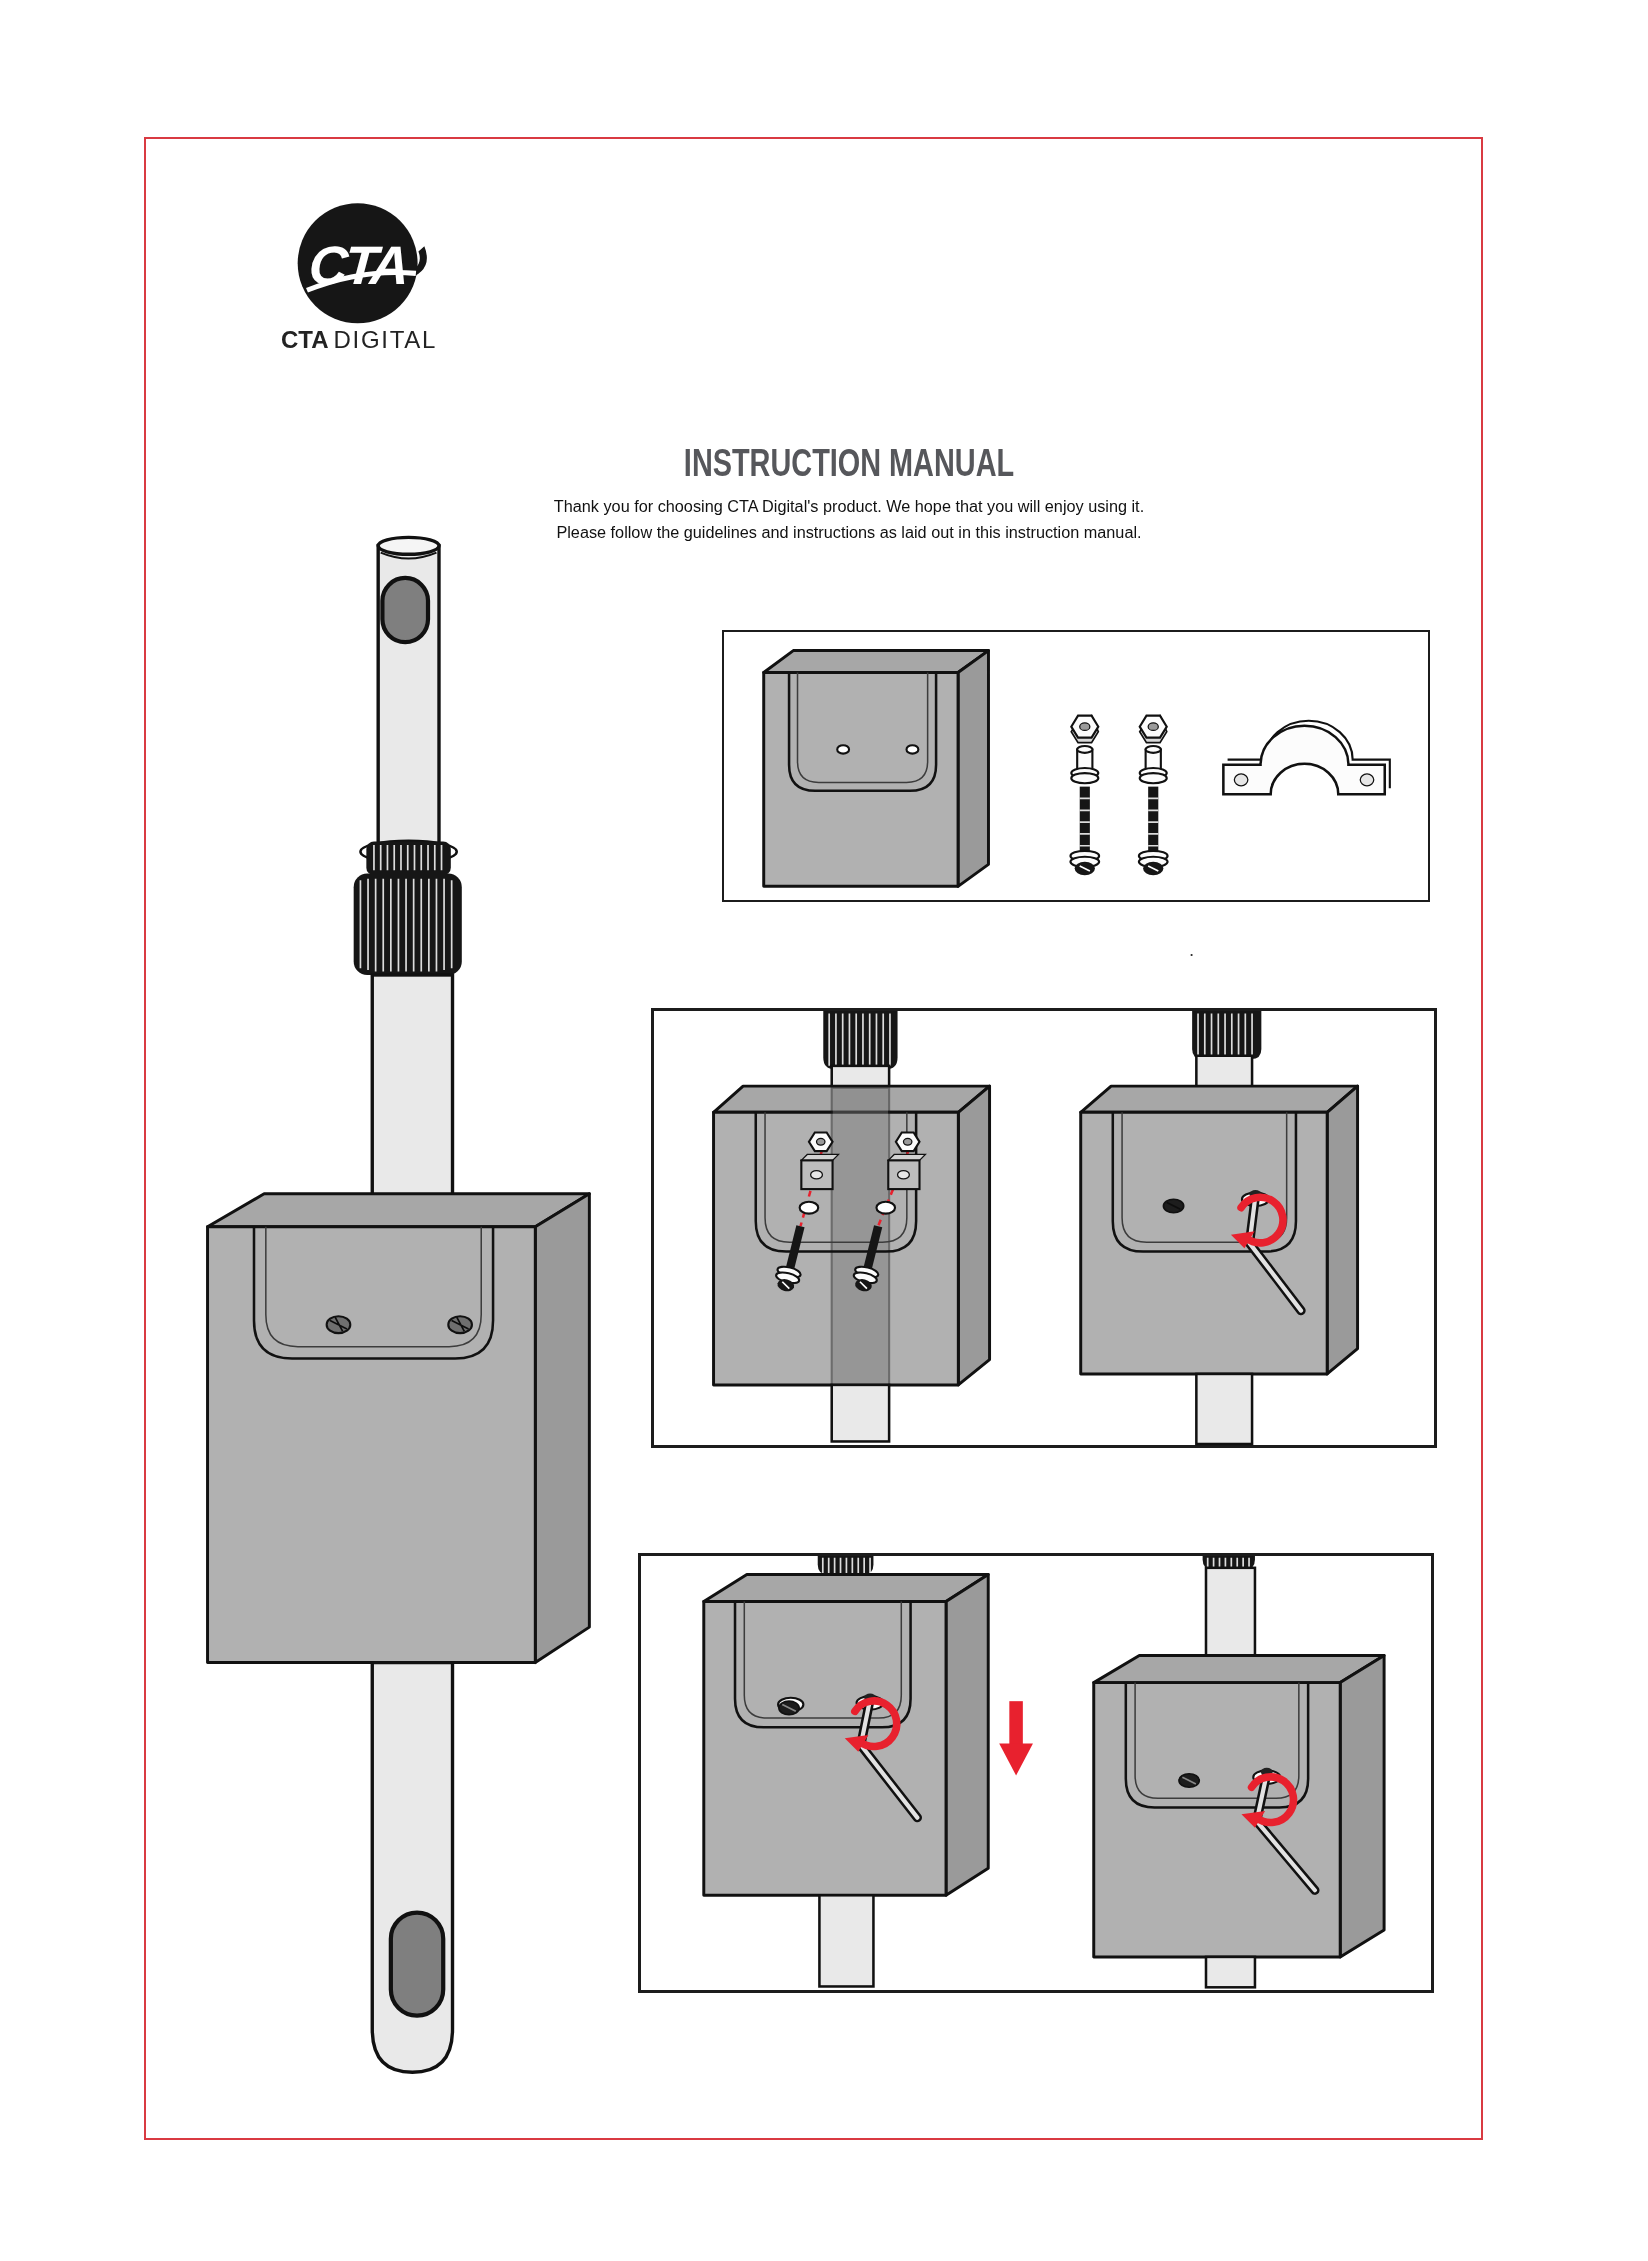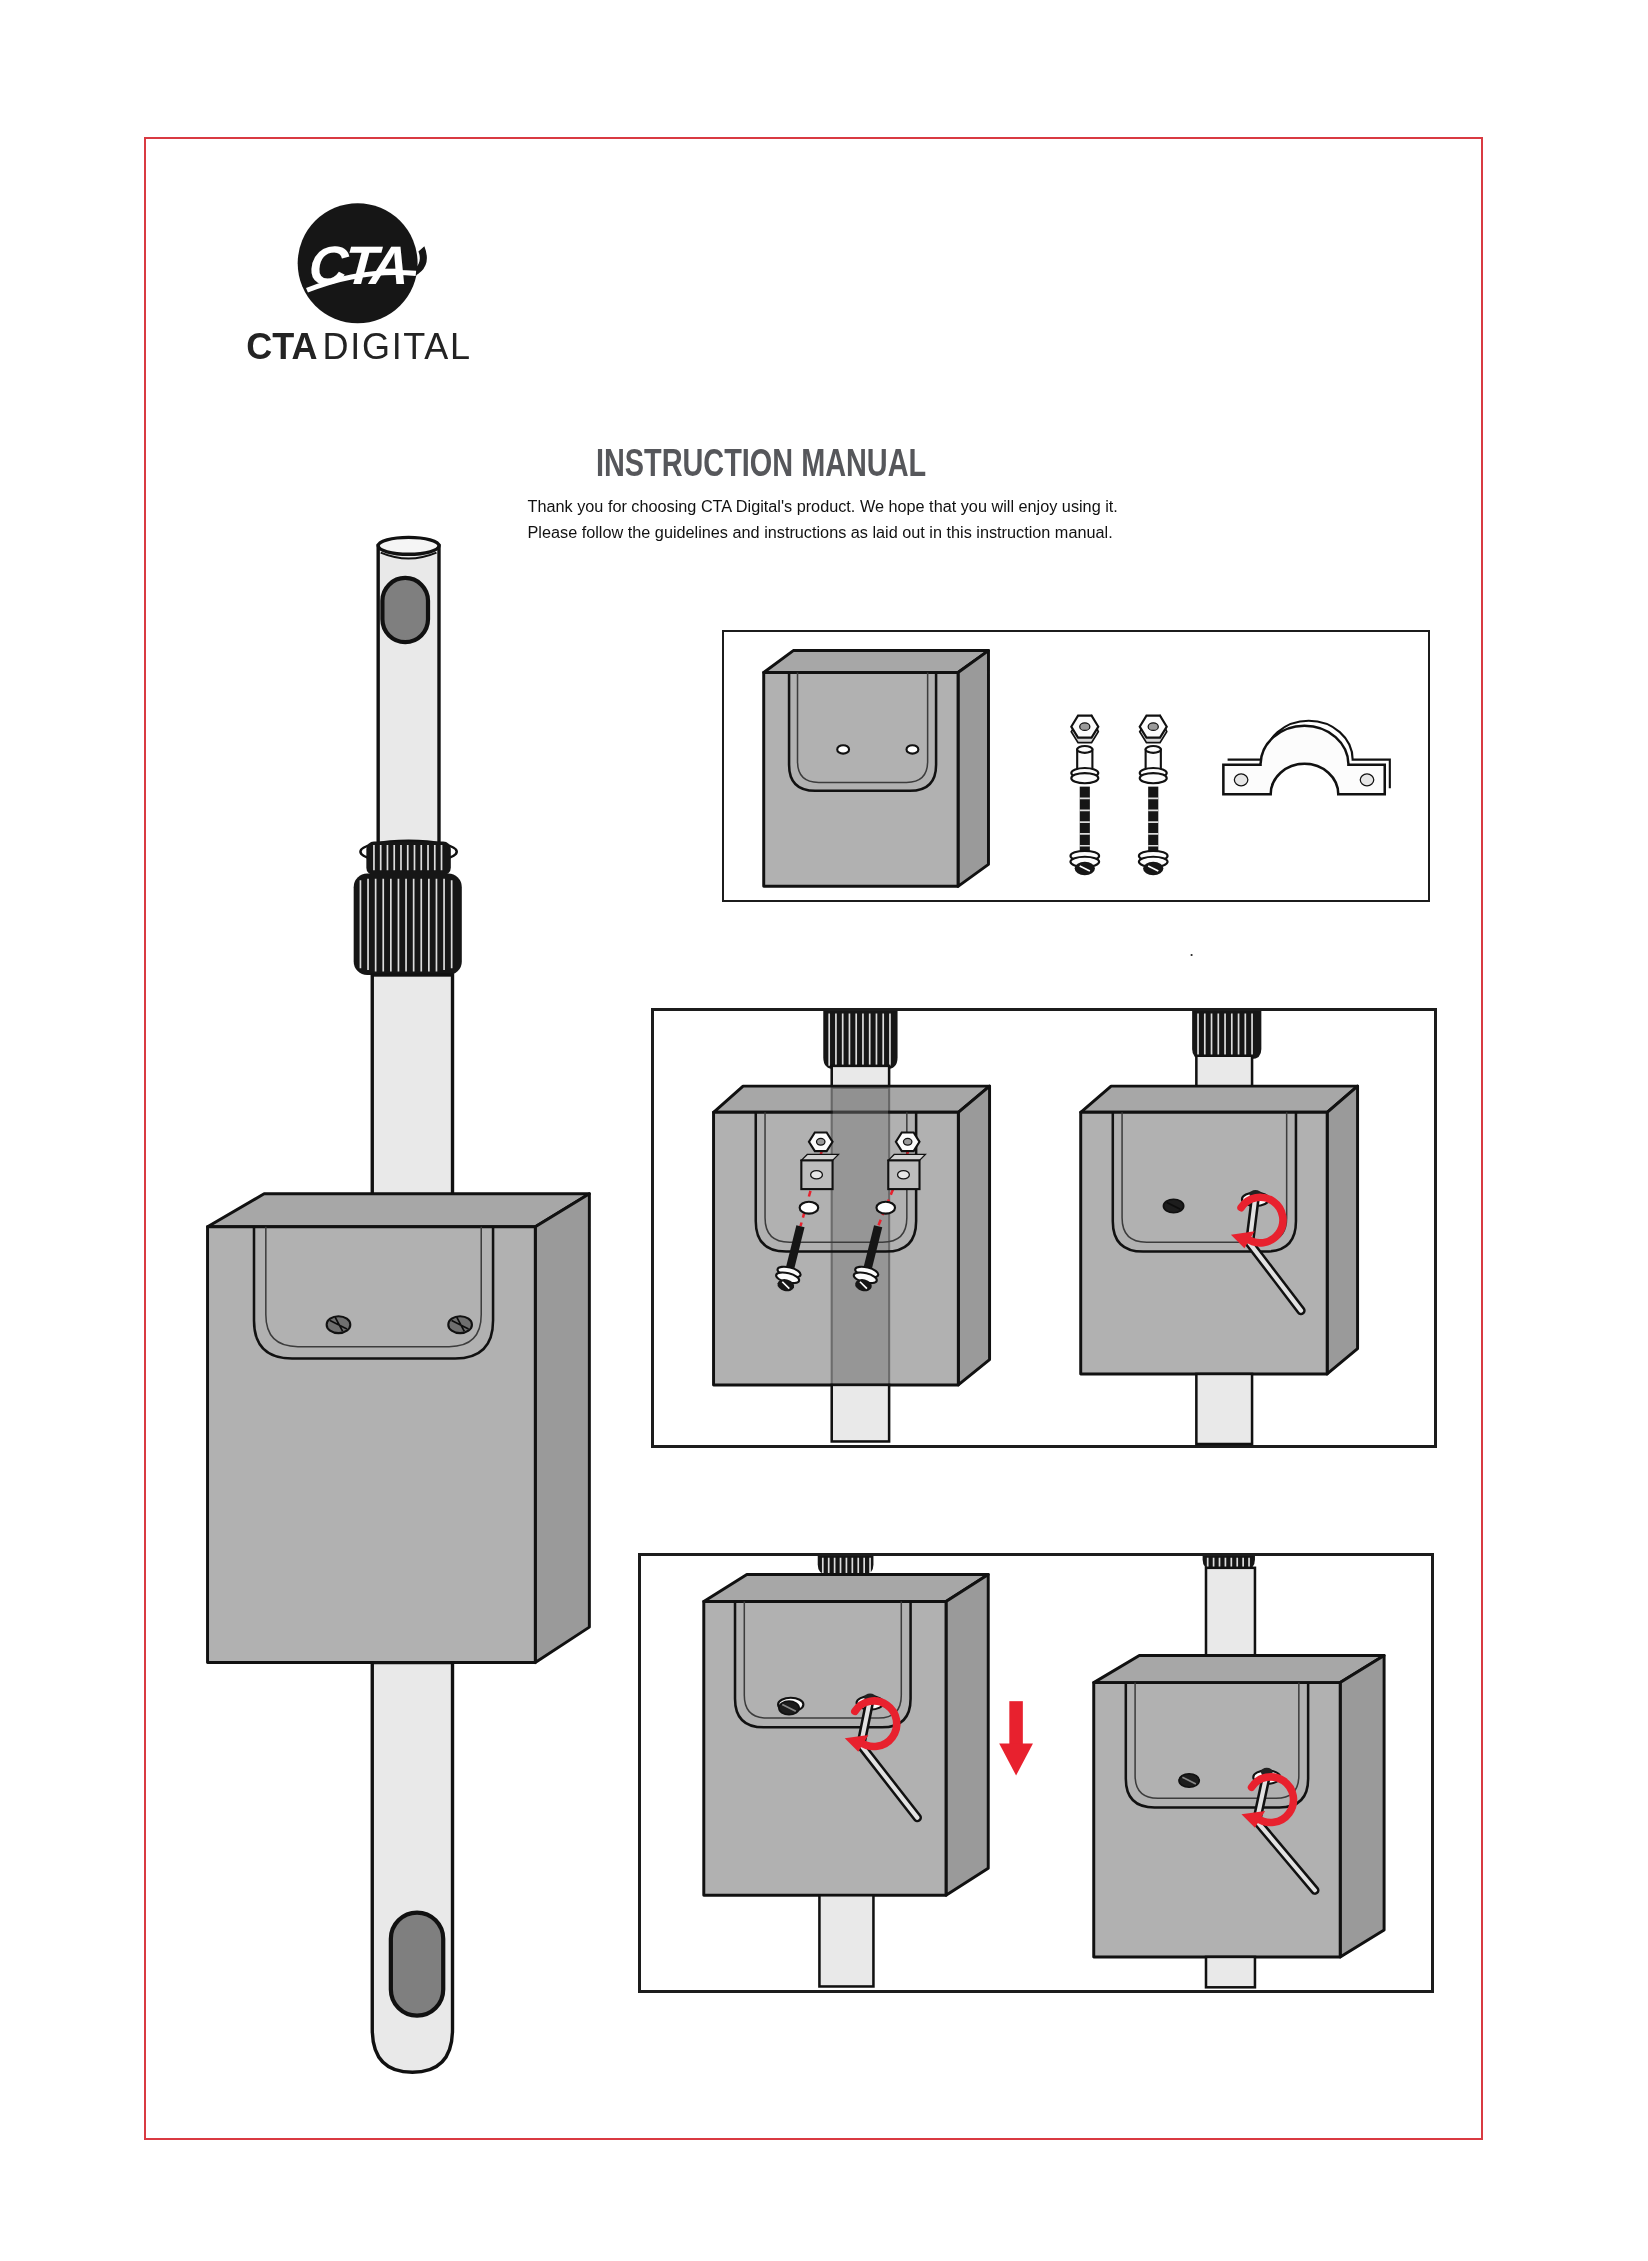--- a/index.html
+++ b/index.html
@@ -2,27 +2,27 @@
 <html style="--page-border: #d93a42; --accent-red: #e8212e; --panel-border: #1c1c1c; --title-gray: #56575b; --text-black: #1a1a1a; --box-front: #b1b1b1; --box-top: #a7a7a7; --box-side: #9a9a9a; --pole-fill: #e9e9e9; --slot-fill: #7f7f7f; --outline: #111111;font-size:13.5px"><head>
 <meta charset="utf-8">
 <style>
   html,body{margin:0;padding:0;background:#fff;}
   .canvas{position:relative;width:1649px;height:2261px;background:#fff;overflow:hidden;
           font-family:"Liberation Sans", sans-serif;color:var(--text-black,#1a1a1a);}
   .page-border{position:absolute;left:144px;top:137px;width:1339px;height:2003px;
                border:2.5px solid var(--page-border,#d93a42);box-sizing:border-box;}
   .panel{position:absolute;background:#fff;border:3.4px solid var(--panel-border,#1c1c1c);box-sizing:border-box;}
   .panel.thin{border-width:2.5px;}
-  .headline{position:absolute;left:507px;top:441px;width:684px;}
+  .headline{position:absolute;left:507px;top:441px;width:684px;text-align:center;}
   .headline h1{margin:0 0 8.4px 0;font-size:39px;font-weight:bold;color:var(--title-gray,#56575b);
                letter-spacing:0;transform:scaleX(.74);transform-origin:50% 50%;white-space:nowrap;}
   .headline p{margin:0;font-size:17.3px;line-height:26px;color:#111;white-space:nowrap;
               transform:scaleX(.94);transform-origin:50% 50%;}
   .wordmark{position:absolute;left:211px;top:326px;width:296px;text-align:center;
-            font-size:36px;color:#232323;letter-spacing:0.4px;white-space:nowrap;}
+            font-size:24px;color:#232323;letter-spacing:0.4px;white-space:nowrap;}
   .wordmark .bold{font-weight:bold;letter-spacing:0;}
   .wordmark .light{font-weight:normal;letter-spacing:1.7px;margin-left:5px;}
   .stray{position:absolute;left:1189px;top:939px;font-size:18.6px;color:#333;}
   svg{position:absolute;overflow:visible;}
   svg.inpanel{position:static;display:block;}
   
   .pole{fill:var(--pole-fill,#e9e9e9);stroke:var(--outline,#111);stroke-width:4;}
   .pole3{fill:var(--pole-fill,#e9e9e9);stroke:var(--outline,#111);stroke-width:3;}
   .slot{fill:var(--slot-fill,#7f7f7f);stroke:var(--outline,#111);stroke-width:5;}
   .cap{fill:#f5f5f5;stroke:var(--outline,#111);stroke-width:4;}

